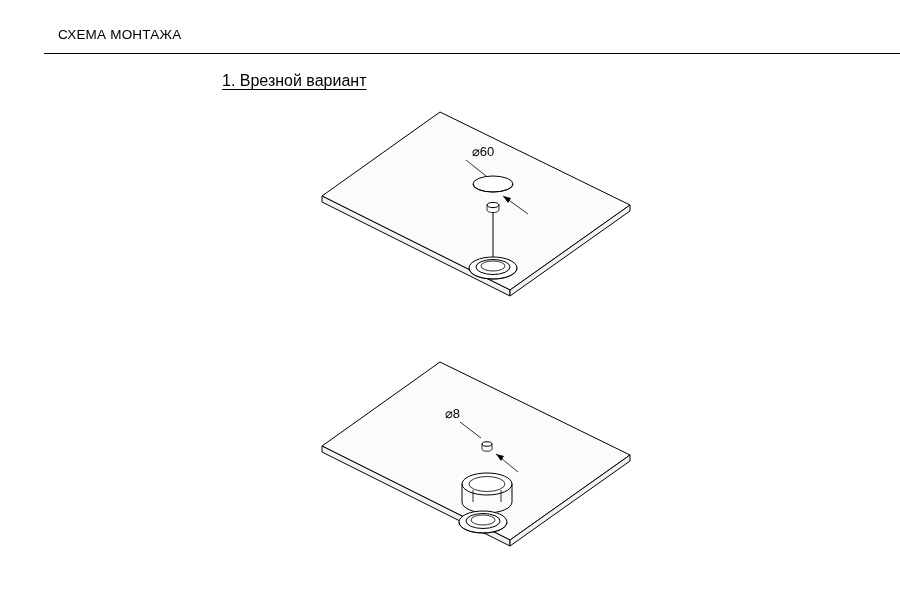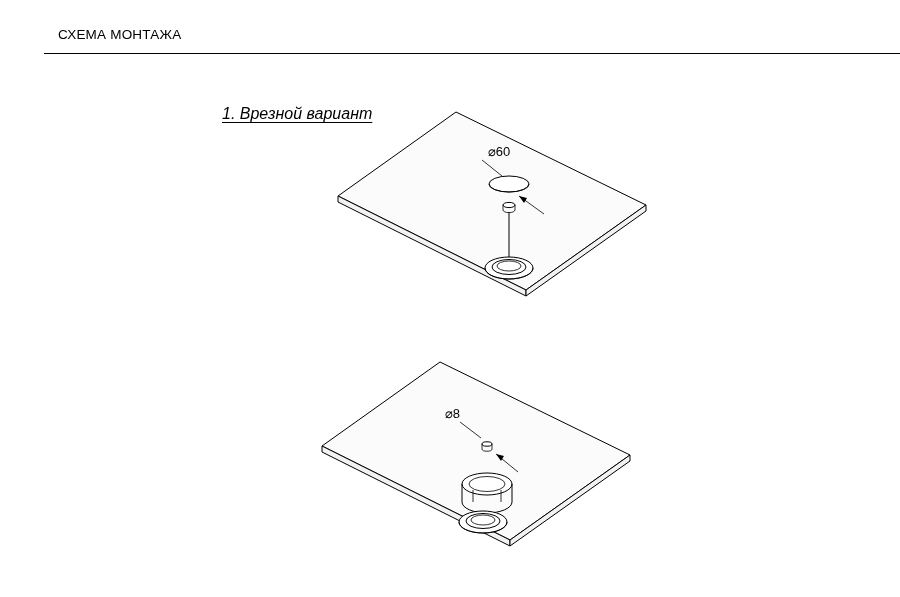--- a/index.html
+++ b/index.html
@@ -44,27 +44,27 @@
     height: 1px;
     background: #000000;
   }
   .section-title {
     position: absolute;
     font-size: 16px;
     text-decoration: underline;
     text-underline-offset: 3px;
     white-space: nowrap;
   }
-  #sec1-title { left: 222px; top: 105px; font-style: italic; }
+  #sec1-title { left: 222px; top: 72px; }
   #sec2-title { left: 222px; top: 334px; }
 
   .figure {
     position: absolute;
   }
-  #figure-1 { left: 296px; top: 100px; }
+  #figure-1 { left: 280px; top: 100px; }
   #figure-2 { left: 280px; top: 350px; }
 
   svg { display: block; }
   .ln { fill: none; stroke: #000000; stroke-width: 1; }
   .ln-thin { fill: none; stroke: #000000; stroke-width: 0.8; }
   .panel-top { fill: #fbfbfb; stroke: #000000; stroke-width: 1; }
   .panel-side { fill: #f2f2f2; stroke: #000000; stroke-width: 1; }
   .hole { fill: #ffffff; stroke: #000000; stroke-width: 1; }
   .fix-fill { fill: #ffffff; stroke: #000000; stroke-width: 1; }
   .dim-text {

